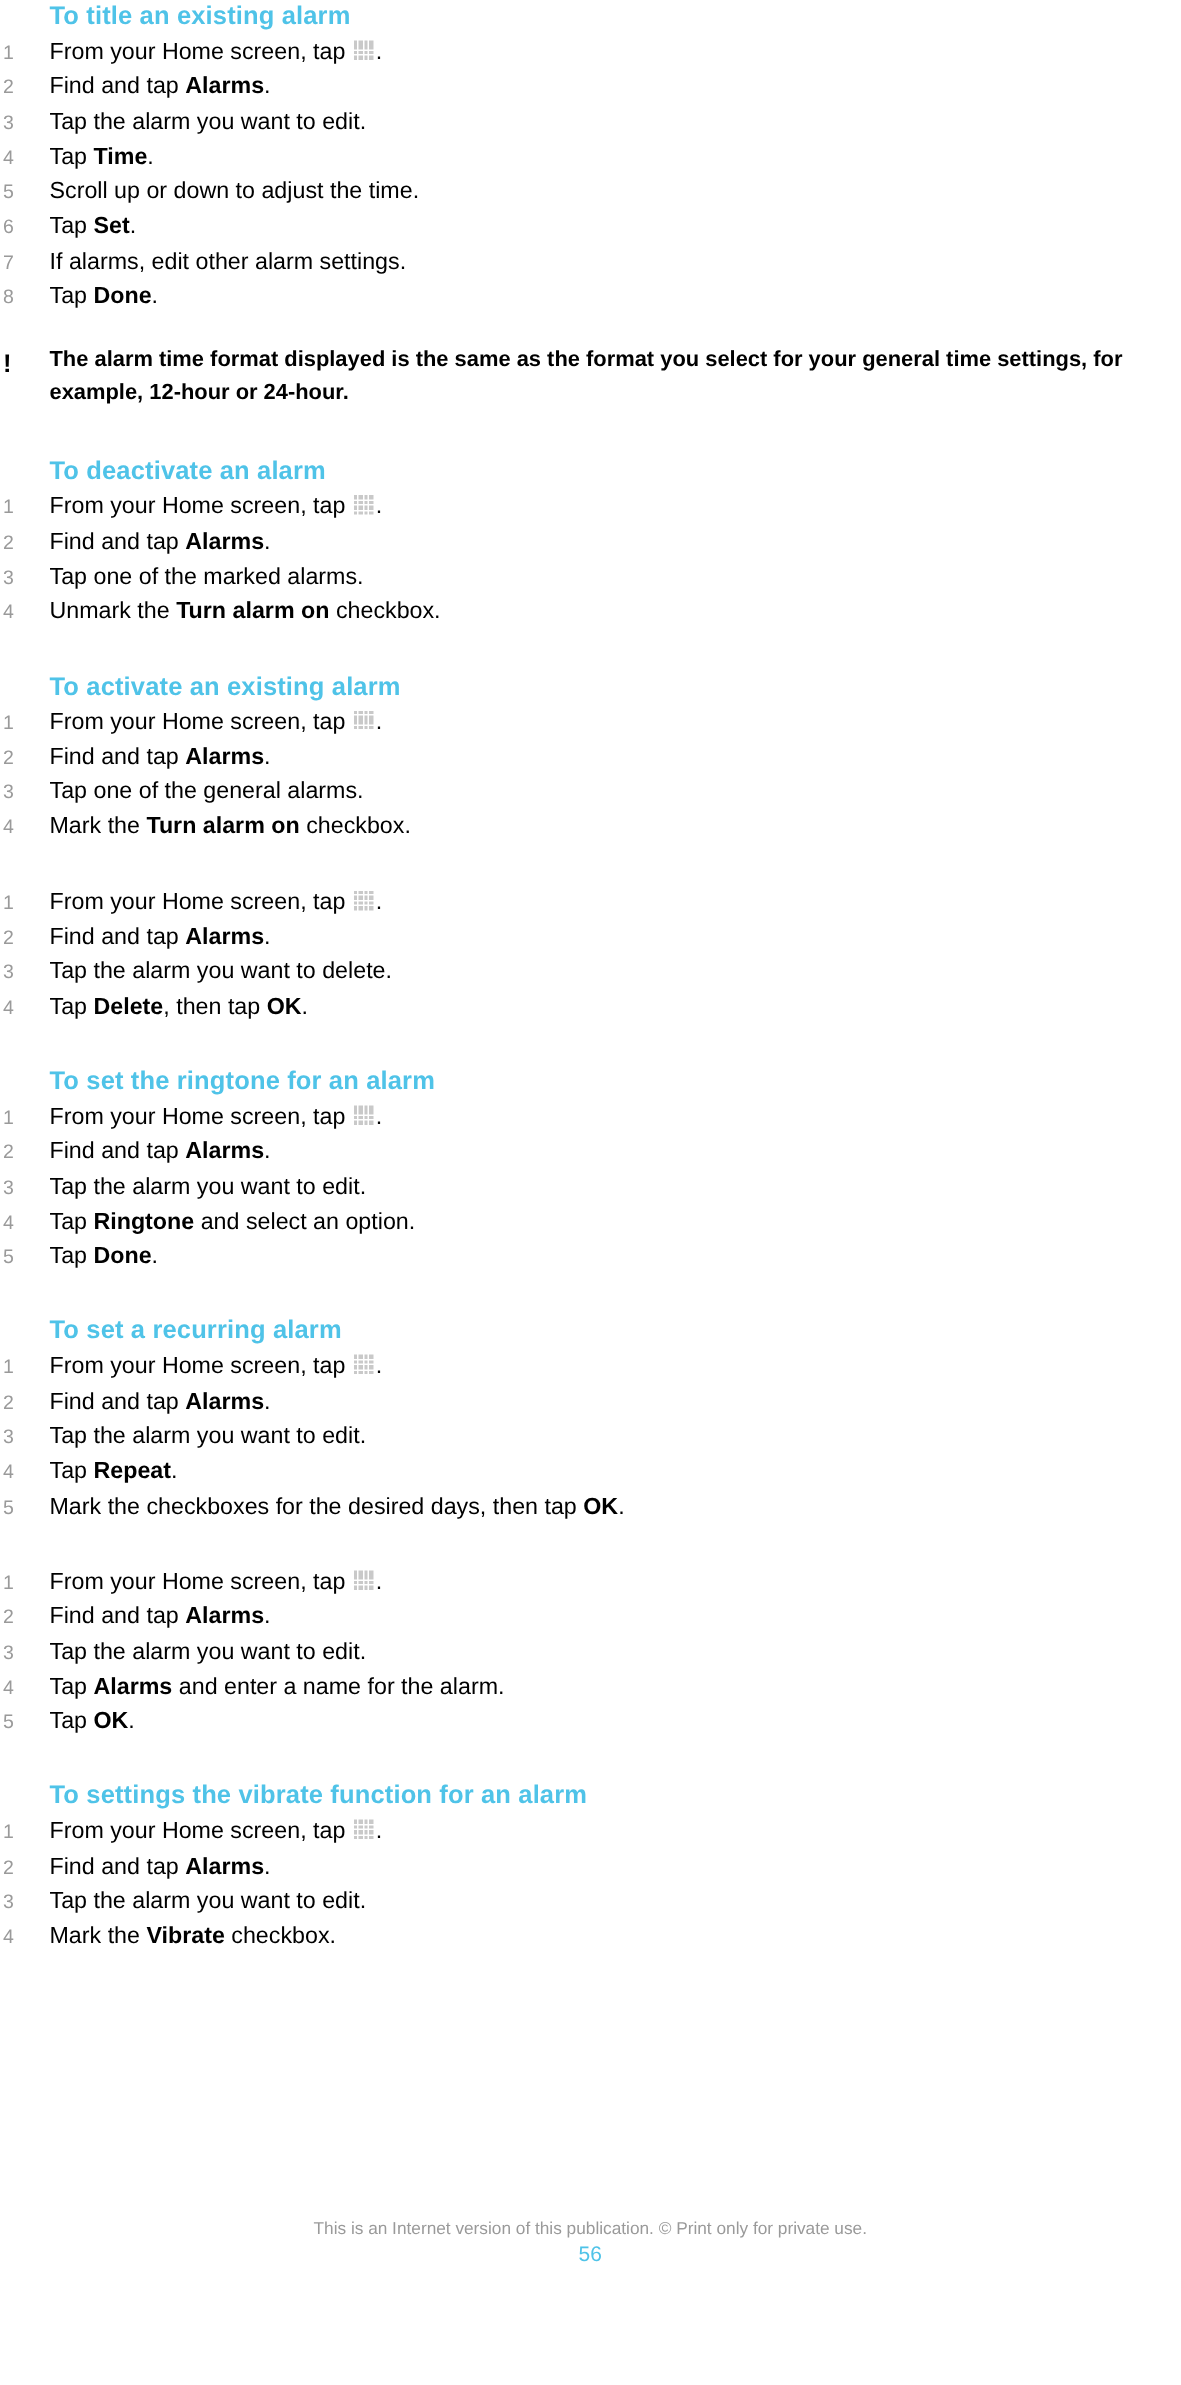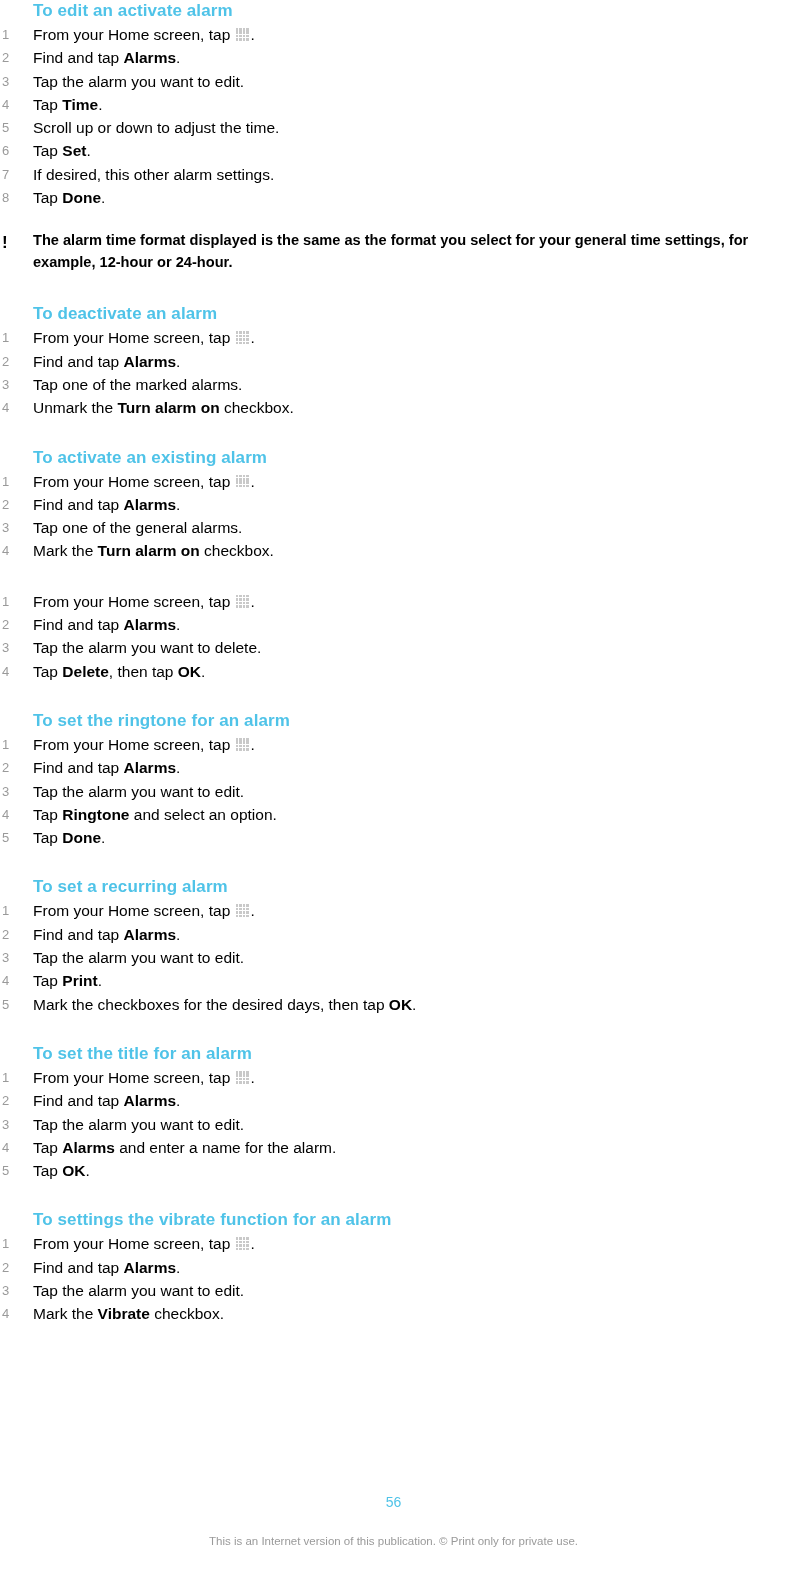--- a/index.html
+++ b/index.html
@@ -120,42 +120,42 @@
     top: 1492px;
     width: 787px;
     text-align: center;
     font-size: 14px;
     line-height: 20px;
     color: #4FC3E8;
   }
   .footer-note {
     position: absolute;
     left: 0;
-    top: 1533px;
+    top: 1478px;
     width: 787px;
     text-align: center;
     font-size: 11.5px;
     line-height: 16px;
     color: #9a9a9a;
   }
 </style>
 </head>
 <body>
 
 <div class="page">
   <div class="content" id="content">
-      <h2 class="section-heading">To edit an activate alarm</h2>
+      <h2 class="section-heading">To title an existing alarm</h2>
       <ol class="steps">
         <li><span class="num">1</span><span class="txt">From your Home screen, tap <span class="grid-icon"><i style="left: 0px; top: 0px;"></i><i style="left: 3.5px; top: 0px;"></i><i style="left: 7px; top: 0px;"></i><i style="left: 10.5px; top: 0px;"></i><i style="left: 0px; top: 3.4px;"></i><i style="left: 3.5px; top: 3.4px;"></i><i style="left: 7px; top: 3.4px;"></i><i style="left: 10.5px; top: 3.4px;"></i><i style="left: 0px; top: 6.8px;"></i><i style="left: 3.5px; top: 6.8px;"></i><i style="left: 7px; top: 6.8px;"></i><i style="left: 10.5px; top: 6.8px;"></i><i style="left: 0px; top: 10.2px;"></i><i style="left: 3.5px; top: 10.2px;"></i><i style="left: 7px; top: 10.2px;"></i><i style="left: 10.5px; top: 10.2px;"></i></span>.</span></li>
         <li><span class="num">2</span><span class="txt">Find and tap <b>Alarms</b>.</span></li>
         <li><span class="num">3</span><span class="txt">Tap the alarm you want to edit.</span></li>
         <li><span class="num">4</span><span class="txt">Tap <b>Time</b>.</span></li>
         <li><span class="num">5</span><span class="txt">Scroll up or down to adjust the time.</span></li>
         <li><span class="num">6</span><span class="txt">Tap <b>Set</b>.</span></li>
-        <li><span class="num">7</span><span class="txt">If desired, this other alarm settings.</span></li>
+        <li><span class="num">7</span><span class="txt">If alarms, edit other alarm settings.</span></li>
         <li><span class="num">8</span><span class="txt">Tap <b>Done</b>.</span></li>
       </ol>
       <div class="gap-note-top"></div>
       <div class="note">
         <span class="bang">!</span>
         <span class="note-text">The alarm time format displayed is the same as the format you select for your general time settings, for example, 12-hour or 24-hour.</span>
       </div>
       <div class="gap-after-note"></div>
       <h2 class="section-heading">To deactivate an alarm</h2>
       <ol class="steps">
@@ -187,25 +187,24 @@
         <li><span class="num">3</span><span class="txt">Tap the alarm you want to edit.</span></li>
         <li><span class="num">4</span><span class="txt">Tap <b>Ringtone</b> and select an option.</span></li>
         <li><span class="num">5</span><span class="txt">Tap <b>Done</b>.</span></li>
       </ol>
       <div class="gap-after-list"></div>
       <h2 class="section-heading">To set a recurring alarm</h2>
       <ol class="steps">
         <li><span class="num">1</span><span class="txt">From your Home screen, tap <span class="grid-icon"><i style="left: 0px; top: 0px;"></i><i style="left: 3.5px; top: 0px;"></i><i style="left: 7px; top: 0px;"></i><i style="left: 10.5px; top: 0px;"></i><i style="left: 0px; top: 3.4px;"></i><i style="left: 3.5px; top: 3.4px;"></i><i style="left: 7px; top: 3.4px;"></i><i style="left: 10.5px; top: 3.4px;"></i><i style="left: 0px; top: 6.8px;"></i><i style="left: 3.5px; top: 6.8px;"></i><i style="left: 7px; top: 6.8px;"></i><i style="left: 10.5px; top: 6.8px;"></i><i style="left: 0px; top: 10.2px;"></i><i style="left: 3.5px; top: 10.2px;"></i><i style="left: 7px; top: 10.2px;"></i><i style="left: 10.5px; top: 10.2px;"></i></span>.</span></li>
         <li><span class="num">2</span><span class="txt">Find and tap <b>Alarms</b>.</span></li>
         <li><span class="num">3</span><span class="txt">Tap the alarm you want to edit.</span></li>
-        <li><span class="num">4</span><span class="txt">Tap <b>Print</b>.</span></li>
+        <li><span class="num">4</span><span class="txt">Tap <b>Repeat</b>.</span></li>
         <li><span class="num">5</span><span class="txt">Mark the checkboxes for the desired days, then tap <b>OK</b>.</span></li>
       </ol>
       <div class="gap-after-list"></div>
-      <h2 class="section-heading">To set the title for an alarm</h2>
       <ol class="steps">
         <li><span class="num">1</span><span class="txt">From your Home screen, tap <span class="grid-icon"><i style="left: 0px; top: 0px;"></i><i style="left: 3.5px; top: 0px;"></i><i style="left: 7px; top: 0px;"></i><i style="left: 10.5px; top: 0px;"></i><i style="left: 0px; top: 3.4px;"></i><i style="left: 3.5px; top: 3.4px;"></i><i style="left: 7px; top: 3.4px;"></i><i style="left: 10.5px; top: 3.4px;"></i><i style="left: 0px; top: 6.8px;"></i><i style="left: 3.5px; top: 6.8px;"></i><i style="left: 7px; top: 6.8px;"></i><i style="left: 10.5px; top: 6.8px;"></i><i style="left: 0px; top: 10.2px;"></i><i style="left: 3.5px; top: 10.2px;"></i><i style="left: 7px; top: 10.2px;"></i><i style="left: 10.5px; top: 10.2px;"></i></span>.</span></li>
         <li><span class="num">2</span><span class="txt">Find and tap <b>Alarms</b>.</span></li>
         <li><span class="num">3</span><span class="txt">Tap the alarm you want to edit.</span></li>
         <li><span class="num">4</span><span class="txt">Tap <b>Alarms</b> and enter a name for the alarm.</span></li>
         <li><span class="num">5</span><span class="txt">Tap <b>OK</b>.</span></li>
       </ol>
       <div class="gap-after-list"></div>
       <h2 class="section-heading">To settings the vibrate function for an alarm</h2>
       <ol class="steps">

